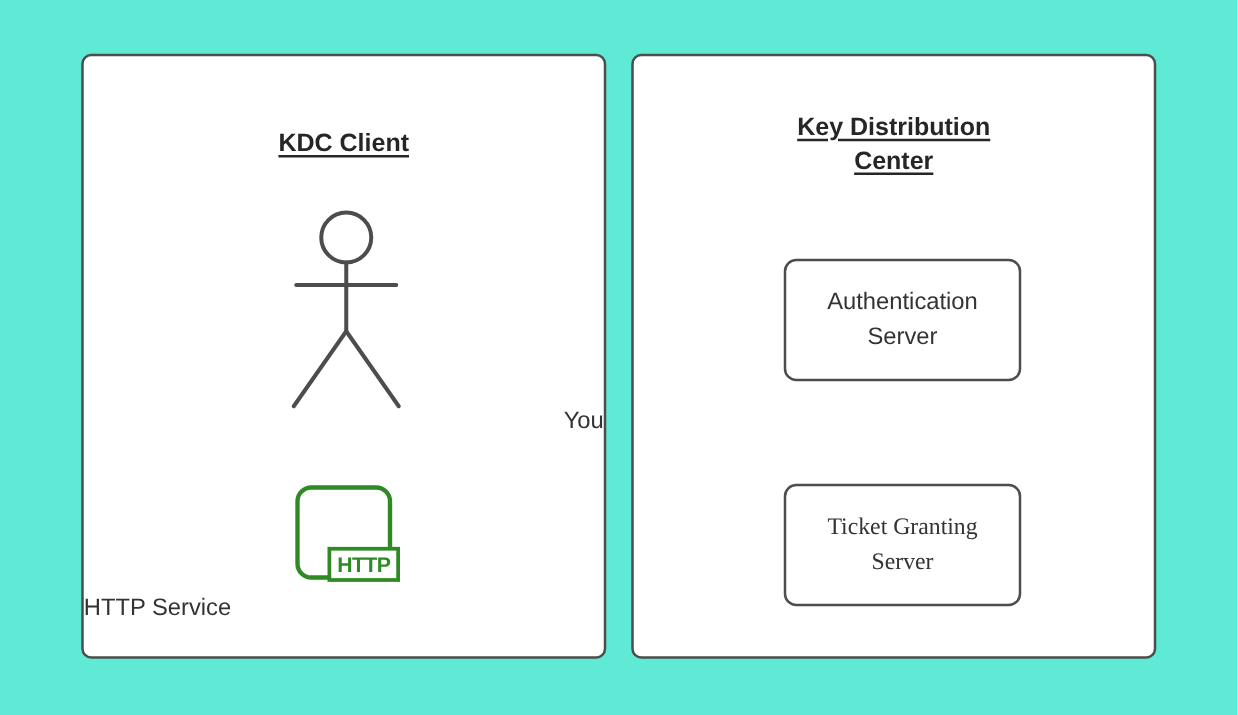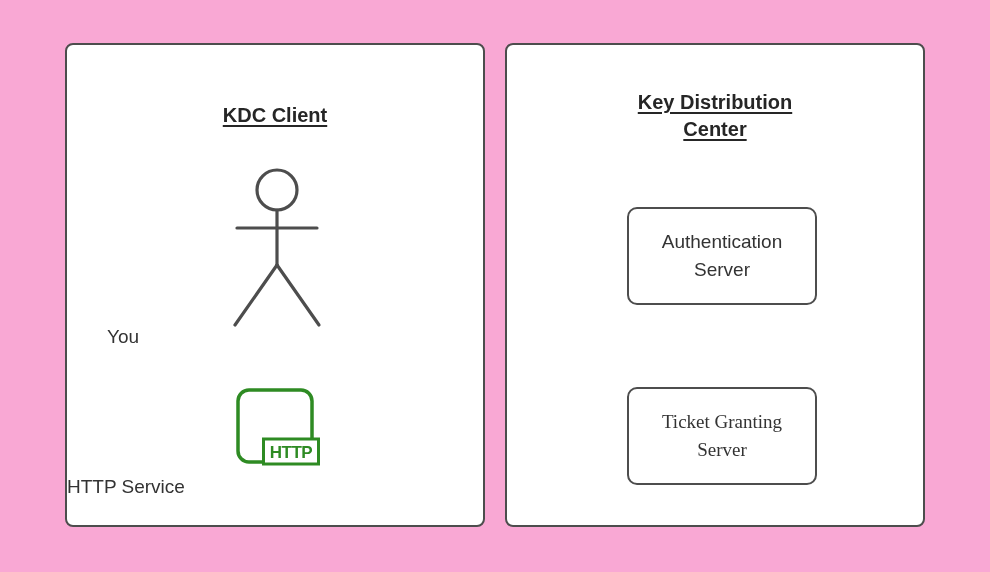--- a/index.html
+++ b/index.html
@@ -5,21 +5,21 @@
   html, body {
     margin: 0;
     padding: 0;
     background: #ffffff;
     font-family: "Liberation Sans", sans-serif;
   }
   .canvas {
     position: relative;
     width: 990px;
     height: 572px;
-    background: #f9a8d4;
+    background: #5eead4;
     overflow: hidden;
   }
   .panel {
     position: absolute;
     top: 43px;
     width: 420px;
     height: 484px;
     box-sizing: border-box;
     border: 2px solid #4d4d4d;
     border-radius: 8px;
@@ -50,25 +50,24 @@
     left: 165px;
     top: 122px;
     width: 90px;
     height: 162px;
   }
   .actor-label {
     position: absolute;
     left: 0;
     right: 0;
     top: 280px;
-    text-align: left;
+    text-align: right;
     font-size: 19px;
     line-height: 24px;
     color: #333333;
-    padding-left: 40px;
   }
   .http-icon-svg {
     position: absolute;
     left: 169px;
     top: 343px;
     width: 85px;
     height: 79px;
   }
   .service-label {
     position: absolute;

